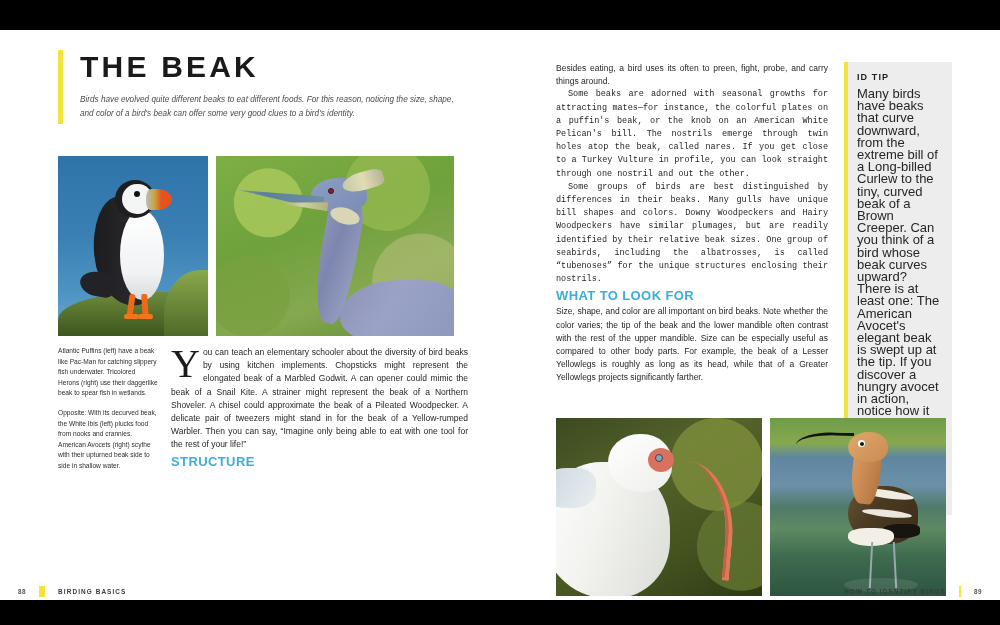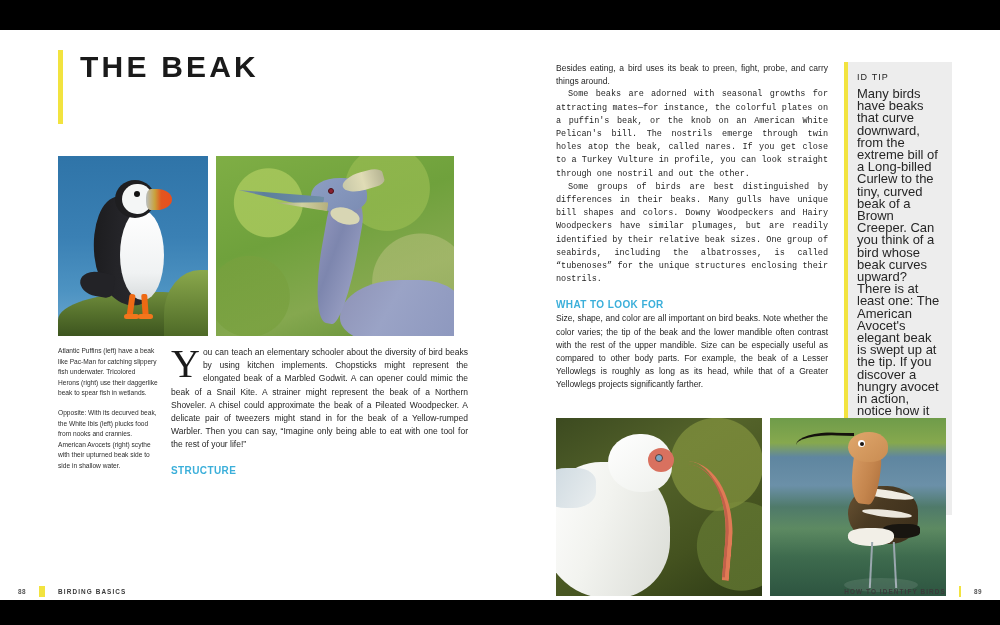--- a/index.html
+++ b/index.html
@@ -280,25 +280,25 @@
   .dropcap {
     float: left;
     font-size: 40px;
     line-height: 34px;
     font-weight: normal;
     color: #1a1a1a;
     margin: 1px 3px 0 0;
     font-family: "Liberation Serif", serif;
   }
   .subhead {
-    font-size: 10px;
+    font-size: 13px;
     font-weight: bold;
     letter-spacing: 0.4px;
     color: #3BAFDA;
-    margin-top: 13px;
+    margin-top: 2px;
     margin-bottom: 2px;
     font-family: "Liberation Sans", sans-serif;
   }
 
   
   .right-page {
     position: absolute;
     left: 556px; top: 18px;
     width: 396px; height: 545px;
   }
@@ -311,21 +311,21 @@
     position: absolute;
     left: 288px; top: 14px;
     width: 108px;
     min-height: 300px;
     background: #EDEDED;
     border-left: 4px solid #F2E33F;
     padding: 10px 9px 12px 9px;
   }
   .idtip-title {
     font-size: 9px;
-    font-weight: normal;
+    font-weight: bold;
     letter-spacing: 1.1px;
     color: #1f1f1f;
     margin-bottom: 6px;
     font-family: "Liberation Sans", sans-serif;
   }
   .idtip-body {
     font-size: 13px;
     line-height: 12.2px;
     color: #262626;
     font-family: "Liberation Sans", sans-serif;
@@ -552,20 +552,21 @@
 
   <div class="top-bar"></div>
 
   <div class="spread">
 
     <div class="left-page">
 
       <div class="title-block">
         <div class="title-rule"></div>
         <div class="page-title">THE BEAK</div>
+        <div class="page-subtitle">Birds have evolved quite different beaks to eat different foods. For this reason, noticing the size, shape, and color of a bird's beak can offer some very good clues to a bird's identity.</div>
       </div>
 
       <div class="photo-row">
         <div class="photo photo-puffin">
           <div class="puffin-sky"></div>
           <div class="puffin-grass"></div>
           <div class="puffin-grass2"></div>
           <div class="puffin-body"></div>
           <div class="puffin-tail"></div>
           <div class="puffin-breast"></div>
@@ -605,21 +606,21 @@
           </div>
           <div class="subhead">STRUCTURE</div>
         </div>
 
       </div>
     </div>
 
     <div class="right-page">
 
       <div class="r-text-col">
-        <div class="bodytext">Besides eating, a bird uses its beak to preen, fight, probe, and carry things around.</div>
+        <div class="bodytext">Besides eating, a bird uses its often to preen, fight, probe, and carry things around.</div>
         <div class="bodytext indent">Some beaks are adorned with seasonal growths for attracting mates—for instance, the colorful plates on a puffin's beak, or the knob on an American White Pelican's bill. The nostrils emerge through twin holes atop the beak, called nares. If you get close to a Turkey Vulture in profile, you can look straight through one nostril and out the other.</div>
         <div class="bodytext indent">Some groups of birds are best distinguished by differences in their beaks. Many gulls have unique bill shapes and colors. Downy Woodpeckers and Hairy Woodpeckers have similar plumages, but are readily identified by their relative beak sizes. One group of seabirds, including the albatrosses, is called “tubenoses” for the unique structures enclosing their nostrils.</div>
         <div class="subhead">WHAT TO LOOK FOR</div>
         <div class="bodytext">Size, shape, and color are all important on bird beaks. Note whether the color varies; the tip of the beak and the lower mandible often contrast with the rest of the upper mandible. Size can be especially useful as compared to other body parts. For example, the beak of a Lesser Yellowlegs is roughly as long as its head, while that of a Greater Yellowlegs projects significantly farther.</div>
       </div>
 
       <div class="idtip">
         <div class="idtip-title">ID TIP</div>
         <div class="idtip-body">Many birds have beaks that curve downward, from the extreme bill of a Long-billed Curlew to the tiny, curved beak of a Brown Creeper. Can you think of a bird whose beak curves upward? There is at least one: The American Avocet's elegant beak is swept up at the tip. If you discover a hungry avocet in action, notice how it swishes its beak side to side in shallow water, delicately probing for tasty morsels.</div>
       </div>

